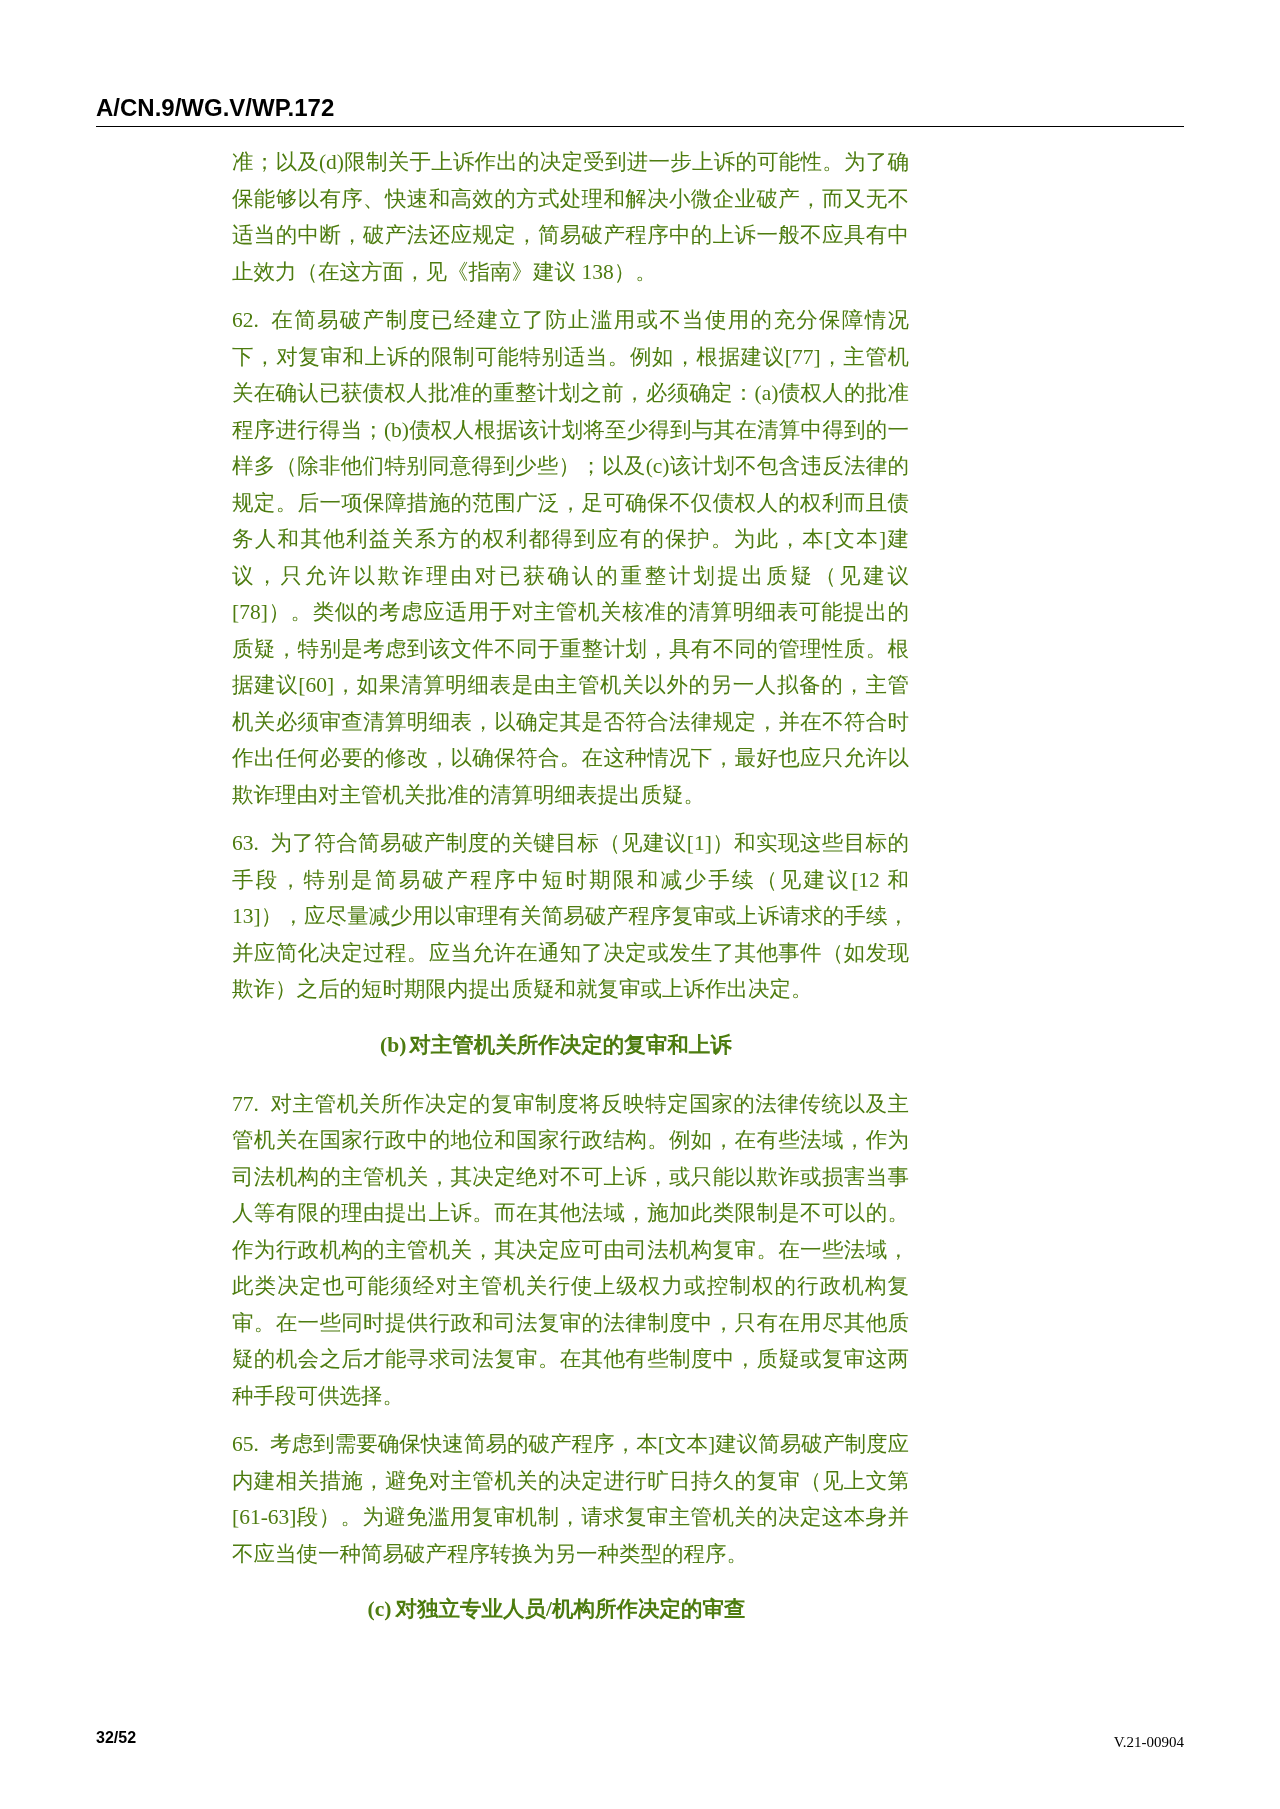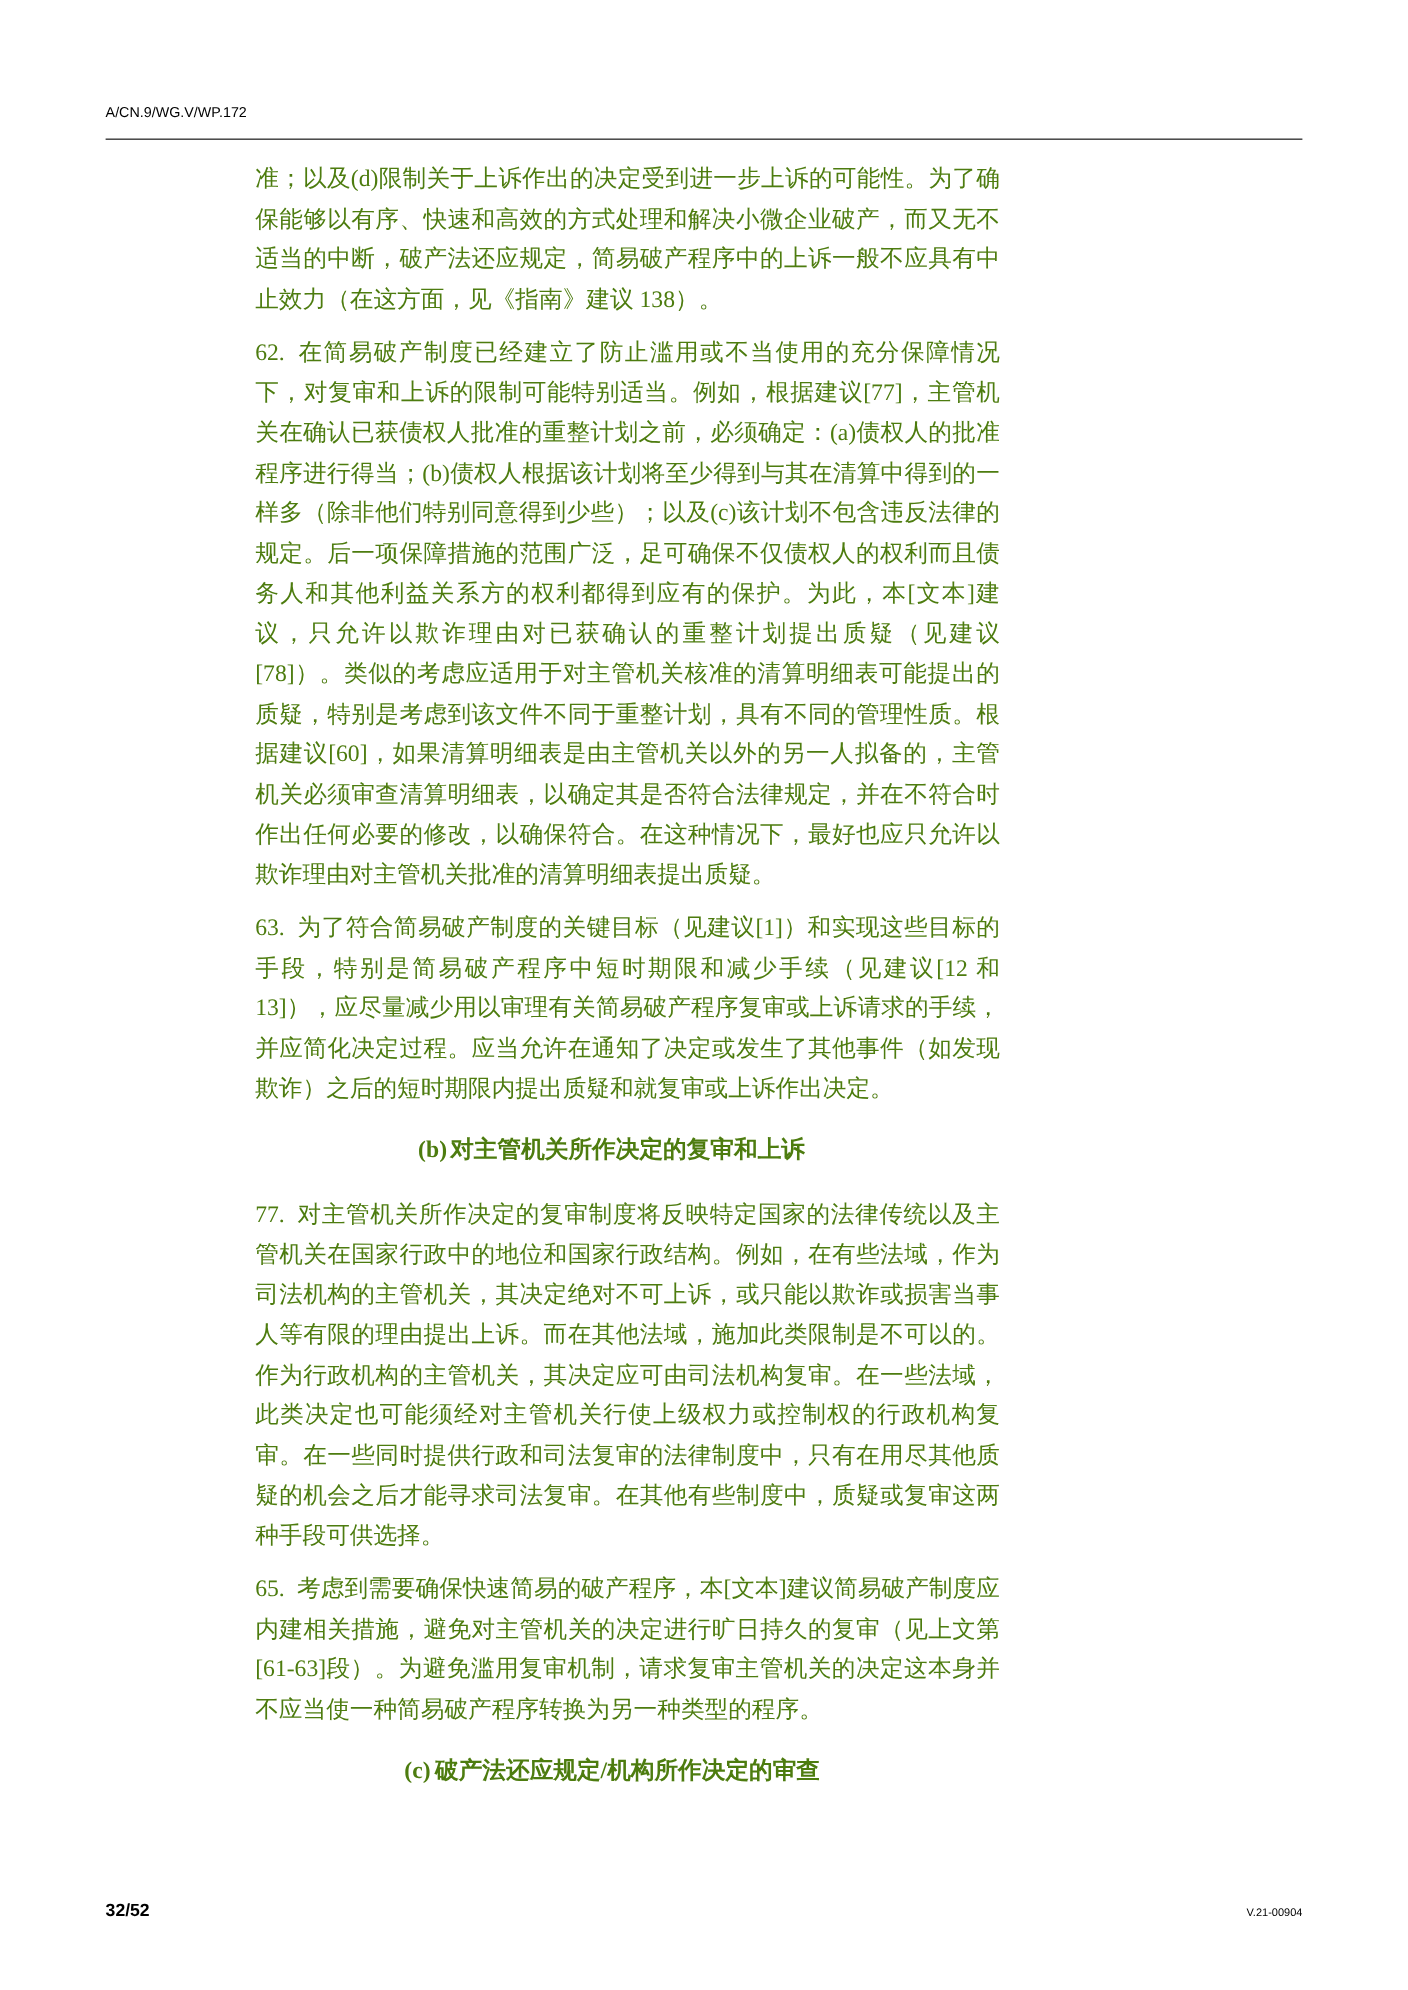--- a/index.html
+++ b/index.html
@@ -14,22 +14,22 @@
     background: #ffffff;
     overflow: hidden;
     color: #000000;
   }
   
   .doc-symbol {
     position: absolute;
     left: 96px;
     top: 94px;
     font-family: "Liberation Sans", sans-serif;
-    font-weight: normal;
-    font-size: 13px;
+    font-weight: bold;
+    font-size: 24px;
     letter-spacing: 0px;
     color: #000;
   }
   .header-rule {
     position: absolute;
     left: 96px;
     top: 126px;
     width: 1088px;
     height: 1px;
     background: #000;
@@ -71,22 +71,22 @@
     left: 96px;
     top: 1729px;
     font-family: "Liberation Sans", sans-serif;
     font-weight: bold;
     font-size: 16px;
   }
   .doc-ref {
     position: absolute;
     right: 96px;
     top: 1734px;
-    font-family: Liberation Sans, sans-serif;
-    font-size: 10px;
+    font-family: Liberation Serif, serif;
+    font-size: 15px;
   }
 </style>
 </head>
 <body>
 
 <div class="page">
 
   <div class="doc-symbol">A/CN.9/WG.V/WP.172</div>
   <div class="header-rule"></div>
 
@@ -97,21 +97,21 @@
     <p class="para"><span class="pnum">62.</span><span class="ptext">在简易破产制度已经建立了防止滥用或不当使用的充分保障情况下，对复审和上诉的限制可能特别适当。例如，根据建议[77]，主管机关在确认已获债权人批准的重整计划之前，必须确定：(a)债权人的批准程序进行得当；(b)债权人根据该计划将至少得到与其在清算中得到的一样多（除非他们特别同意得到少些）；以及(c)该计划不包含违反法律的规定。后一项保障措施的范围广泛，足可确保不仅债权人的权利而且债务人和其他利益关系方的权利都得到应有的保护。为此，本[文本]建议，只允许以欺诈理由对已获确认的重整计划提出质疑（见建议[78]）。类似的考虑应适用于对主管机关核准的清算明细表可能提出的质疑，特别是考虑到该文件不同于重整计划，具有不同的管理性质。根据建议[60]，如果清算明细表是由主管机关以外的另一人拟备的，主管机关必须审查清算明细表，以确定其是否符合法律规定，并在不符合时作出任何必要的修改，以确保符合。在这种情况下，最好也应只允许以欺诈理由对主管机关批准的清算明细表提出质疑。</span></p>
 
     <p class="para"><span class="pnum">63.</span><span class="ptext">为了符合简易破产制度的关键目标（见建议[1]）和实现这些目标的手段，特别是简易破产程序中短时期限和减少手续（见建议[12 和 13]），应尽量减少用以审理有关简易破产程序复审或上诉请求的手续，并应简化决定过程。应当允许在通知了决定或发生了其他事件（如发现欺诈）之后的短时期限内提出质疑和就复审或上诉作出决定。</span></p>
 
     <h2 class="sec-heading"><span class="sec-label">(b)</span><span class="sec-title">对主管机关所作决定的复审和上诉</span></h2>
 
     <p class="para"><span class="pnum">77.</span><span class="ptext">对主管机关所作决定的复审制度将反映特定国家的法律传统以及主管机关在国家行政中的地位和国家行政结构。例如，在有些法域，作为司法机构的主管机关，其决定绝对不可上诉，或只能以欺诈或损害当事人等有限的理由提出上诉。而在其他法域，施加此类限制是不可以的。作为行政机构的主管机关，其决定应可由司法机构复审。在一些法域，此类决定也可能须经对主管机关行使上级权力或控制权的行政机构复审。在一些同时提供行政和司法复审的法律制度中，只有在用尽其他质疑的机会之后才能寻求司法复审。在其他有些制度中，质疑或复审这两种手段可供选择。</span></p>
 
     <p class="para"><span class="pnum">65.</span><span class="ptext">考虑到需要确保快速简易的破产程序，本[文本]建议简易破产制度应内建相关措施，避免对主管机关的决定进行旷日持久的复审（见上文第[61-63]段）。为避免滥用复审机制，请求复审主管机关的决定这本身并不应当使一种简易破产程序转换为另一种类型的程序。</span></p>
 
-    <h2 class="sec-heading"><span class="sec-label">(c)</span><span class="sec-title">破产法还应规定/机构所作决定的审查</span></h2>
+    <h2 class="sec-heading"><span class="sec-label">(c)</span><span class="sec-title">对独立专业人员/机构所作决定的审查</span></h2>
 
 
   </main>
 
   <div class="page-num">32/52</div>
 
   <div class="doc-ref">V.21-00904</div>
 
 </div>
 

